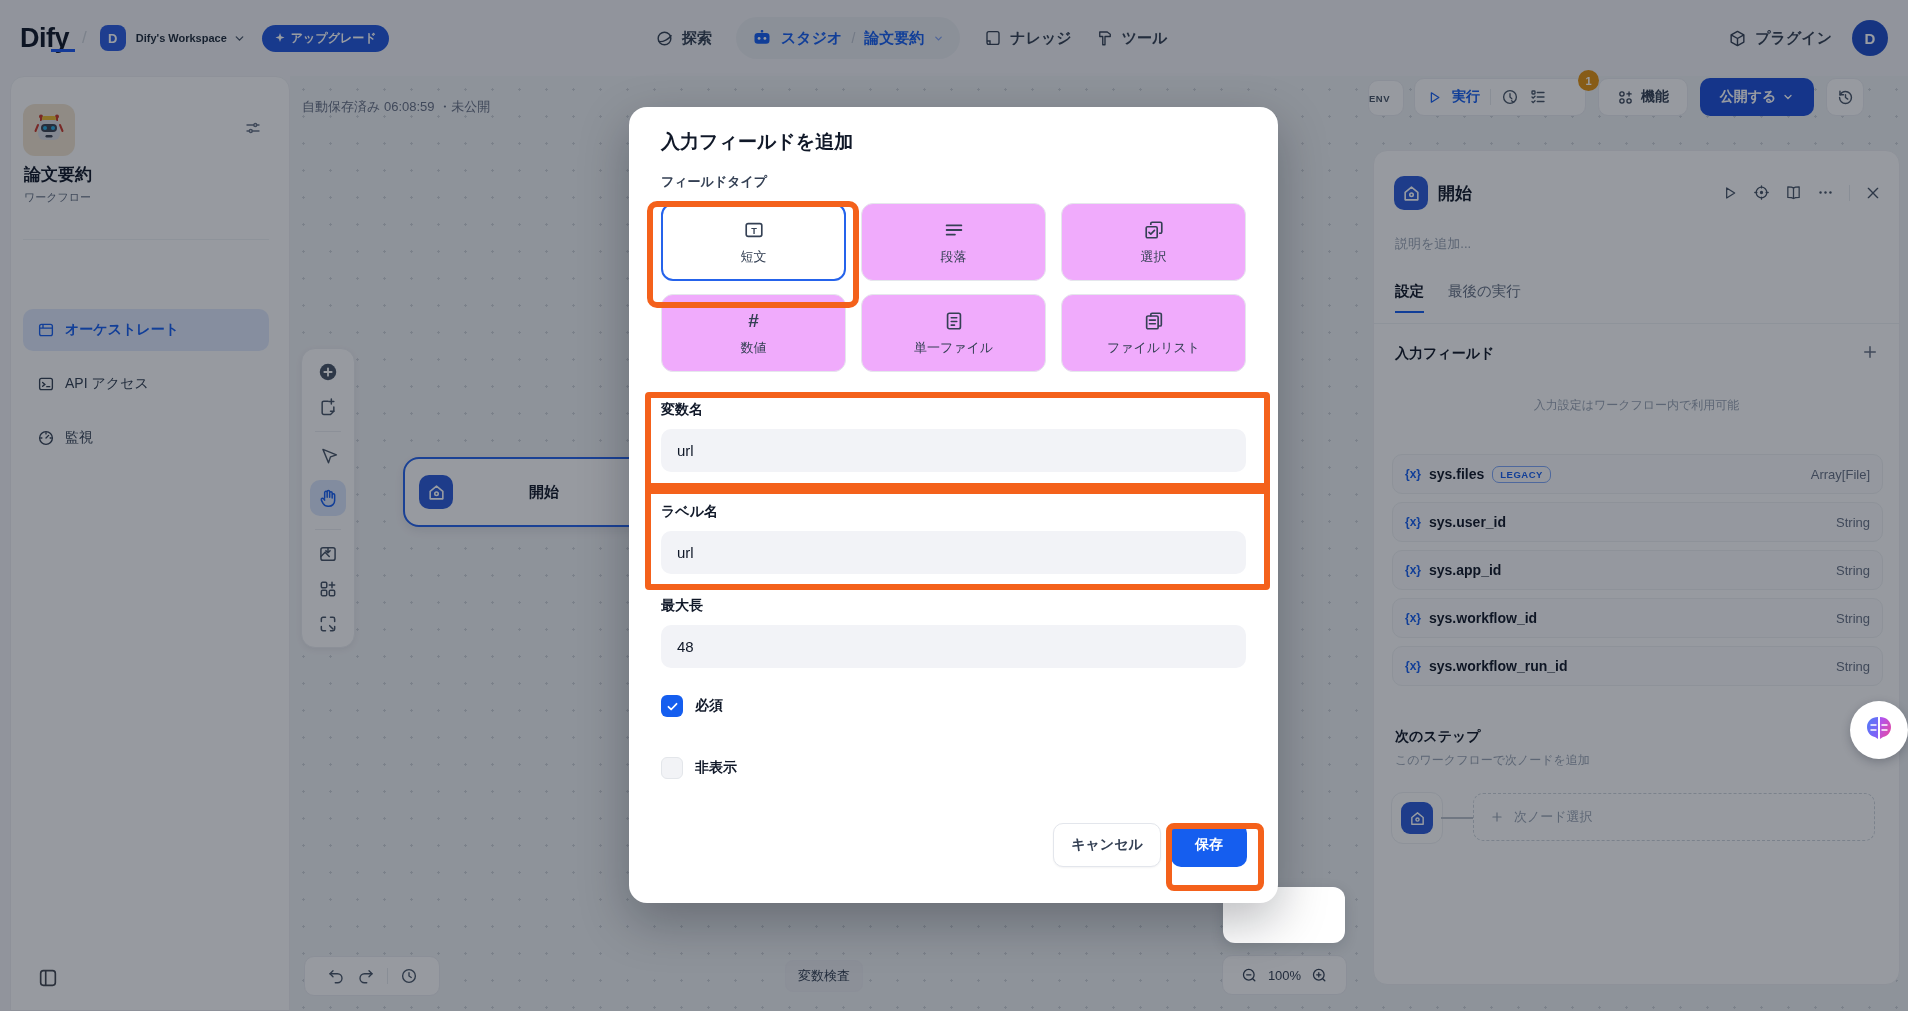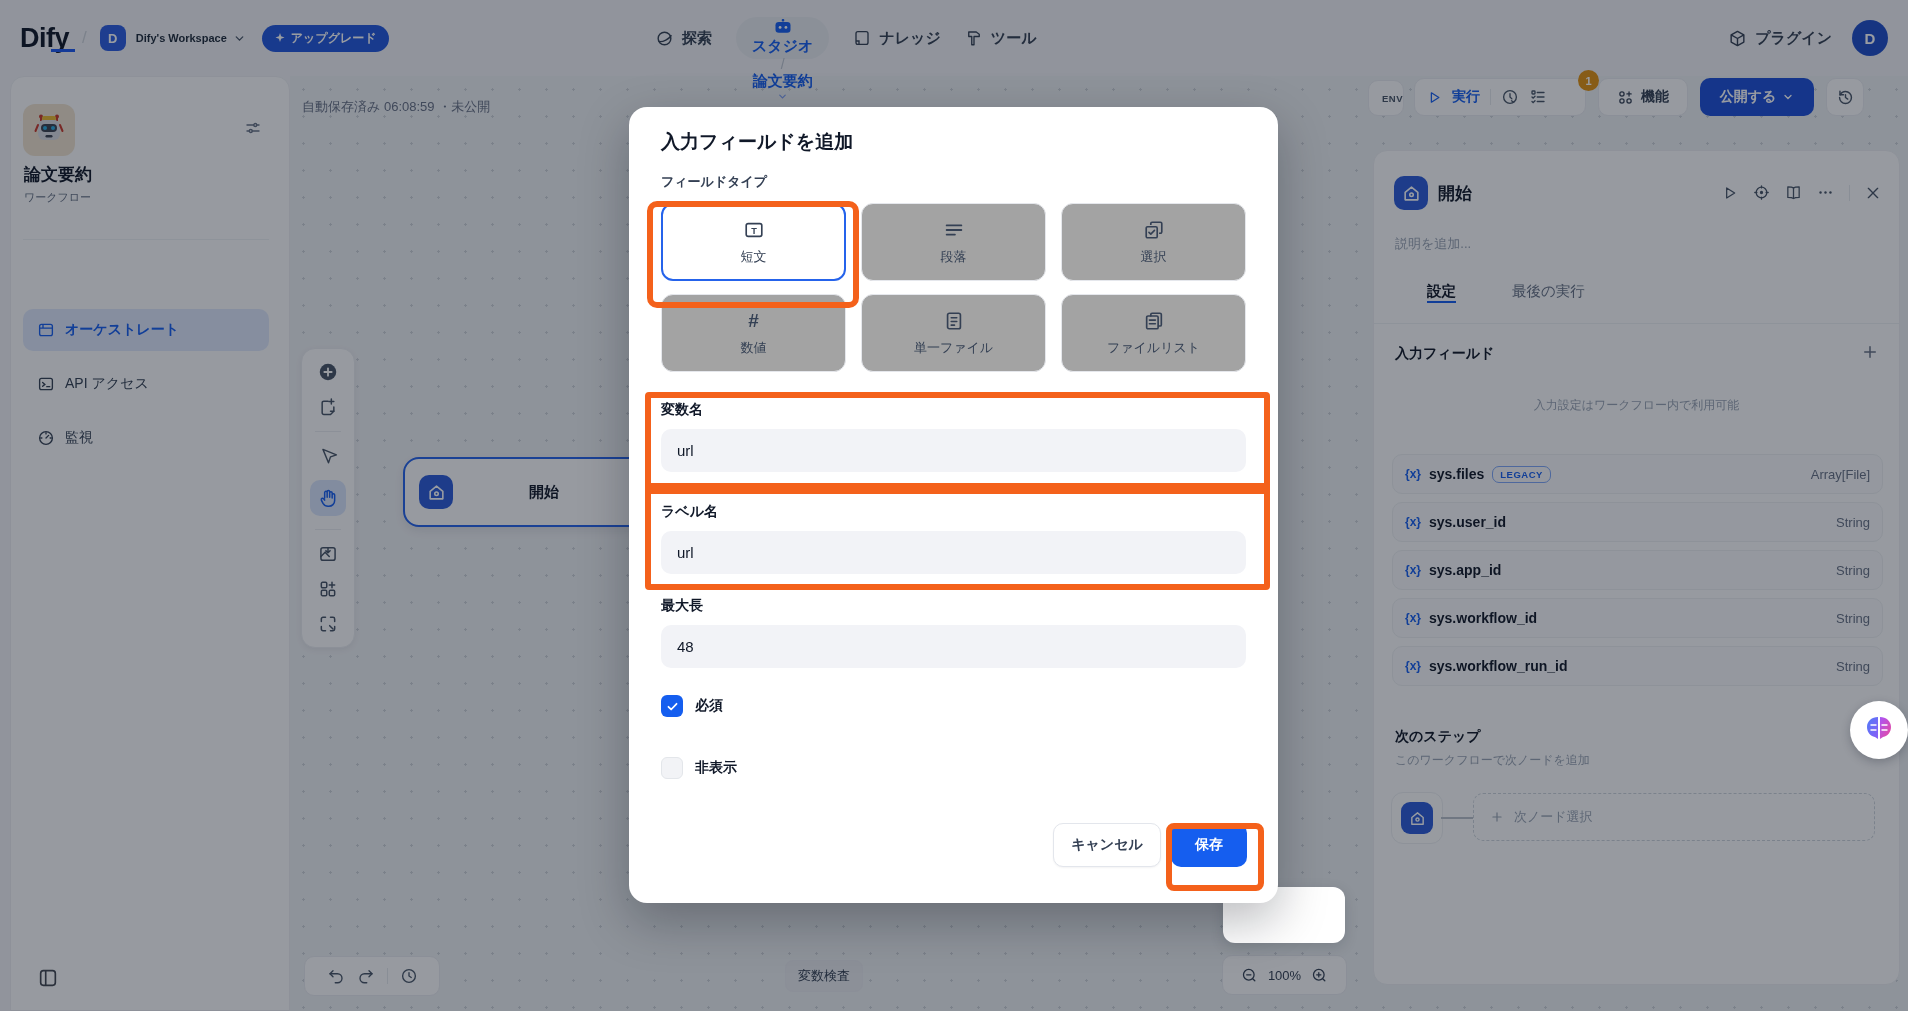--- a/index.html
+++ b/index.html
@@ -10,21 +10,21 @@
   
   #hdr{left:0;top:0;width:1908px;height:76px;display:flex;align-items:center;padding:0 20px;box-sizing:border-box;z-index:2;}
   .logo{font-size:27px;font-weight:bold;color:#0f1728;letter-spacing:-0.5px;position:relative;}
   .logo-bar{position:absolute;left:31px;bottom:2px;width:24px;height:3px;background:#1a56f0;}
   .hdr-slash{color:#cdd2da;font-size:17px;margin:0 13px;}
   .ws-avatar{width:26px;height:26px;border-radius:8px;background:#2b5ce0;color:#fff;font-size:13px;font-weight:bold;display:flex;align-items:center;justify-content:center;}
   .ws-name{margin-left:10px;font-size:11px;font-weight:600;color:#1d2939;}
   .upgrade{margin-left:16px;height:27px;padding:0 12px;border-radius:14px;background:#2257dd;color:#fff;font-size:12px;font-weight:600;display:flex;align-items:center;gap:5px;}
   #hdr-center{position:absolute;left:655px;top:0;height:76px;display:flex;align-items:center;gap:24px;}
   .nav-item{display:flex;align-items:center;gap:8px;font-size:15px;font-weight:600;color:#344054;}
-  .nav-pill{height:42px;border-radius:21px;background:#e7eaf0;display:flex;align-items:center;padding:0 16px;flex-direction:column;}
+  .nav-pill{height:42px;border-radius:21px;background:#e7eaf0;display:flex;align-items:center;gap:9px;padding:0 16px;}
   .nav-blue{color:#155eef;font-size:15px;font-weight:700;}
   .pill-slash{color:#bcc3cf;font-size:14px;}
   #hdr-right{margin-left:auto;display:flex;align-items:center;gap:20px;}
   .user-avatar{width:36px;height:36px;border-radius:50%;background:#1e4dc9;color:#fff;font-size:15px;font-weight:bold;display:flex;align-items:center;justify-content:center;}
   
   #sb{left:10px;top:76px;width:280px;height:935px;background:#fbfcfd;border:1px solid #ecedf2;border-radius:14px 14px 0 0;box-sizing:border-box;z-index:2;}
   .app-icon{position:absolute;left:12px;top:27px;width:52px;height:52px;border-radius:12px;background:#efe2cf;display:flex;align-items:center;justify-content:center;}
   .sb-title{position:absolute;left:13px;top:86px;font-size:17px;font-weight:bold;color:#101828;}
   .sb-sub{position:absolute;left:13px;top:113px;font-size:11px;color:#667085;}
   .sb-div{position:absolute;left:12px;top:162px;width:246px;height:1px;background:#edeff3;}
@@ -40,36 +40,36 @@
   .tb-btn.on{width:36px;height:36px;border-radius:10px;background:#d8e3fb;color:#155eef;}
   #start-node{position:absolute;left:113px;top:381px;width:246px;height:70px;background:#fbfcfd;border:2px solid #2563eb;border-radius:16px;box-shadow:0 4px 10px rgba(16,24,40,.08);display:flex;align-items:center;box-sizing:border-box;}
   .node-ic{width:34px;height:34px;border-radius:10px;background:#2b5bd7;margin-left:14px;display:flex;align-items:center;justify-content:center;}
   .node-label{margin-left:76px;font-size:15px;font-weight:bold;color:#101828;}
   .float-bar{position:absolute;background:#fbfcfd;border:1px solid #e7e9ef;border-radius:10px;display:flex;align-items:center;justify-content:center;color:#475467;}
   #undo-bar{left:14px;top:880px;width:134px;height:38px;gap:12px;}
   #inspect-pill{left:495px;top:884px;height:30px;padding:0 12px;background:#e8eaef;border-radius:8px;font-size:13px;color:#344054;}
   #zoom-bar{left:932px;top:879px;width:123px;height:38px;gap:10px;font-size:13px;color:#344054;}
   
   .rb{position:absolute;z-index:3;background:#fbfcfd;border:1px solid #e7e9ef;border-radius:10px;display:flex;align-items:center;box-sizing:border-box;}
-  #rb-env{left:1368px;top:80px;width:36px;height:36px;justify-content:flex-end;font-size:9.5px;font-weight:bold;color:#475467;letter-spacing:.5px;}
+  #rb-env{left:1368px;top:80px;width:36px;height:36px;justify-content:flex-start;font-size:9.5px;font-weight:bold;color:#475467;letter-spacing:.5px;}
   #rb-run{left:1414px;top:78px;width:172px;height:38px;padding:0 12px;gap:10px;}
   .rb-run-label{color:#155eef;font-size:14px;font-weight:700;}
   .rb-vr{width:1px;height:16px;background:#e4e7ec;}
   #rb-badge{position:absolute;left:1578px;top:70px;width:21px;height:21px;border-radius:50%;background:#e09112;color:#fff;font-size:11px;font-weight:bold;display:flex;align-items:center;justify-content:center;z-index:4;}
   #rb-feat{left:1598px;top:78px;width:90px;height:38px;justify-content:center;gap:7px;font-size:14px;font-weight:600;color:#344054;}
   #rb-publish{left:1700px;top:78px;width:114px;height:38px;border:none;background:#1c4fd8;border-radius:10px;justify-content:center;gap:6px;color:#fff;font-size:14px;font-weight:700;}
   #rb-history{left:1826px;top:78px;width:38px;height:38px;justify-content:center;color:#475467;}
   
   #rp{left:1373px;top:150px;width:527px;height:835px;background:#fbfcfd;border:1px solid #ecedf2;border-radius:14px;box-sizing:border-box;z-index:2;}
   .rp-node-ic{position:absolute;left:20px;top:25px;width:34px;height:34px;border-radius:10px;background:#2b5bd7;display:flex;align-items:center;justify-content:center;}
   .rp-title{position:absolute;left:64px;top:31px;font-size:17px;font-weight:bold;color:#101828;}
   .rp-hicons{position:absolute;right:18px;top:33px;display:flex;align-items:center;gap:15px;color:#475467;}
   .rp-desc{position:absolute;left:21px;top:84px;font-size:13px;color:#98a2b3;}
   .rp-tabs{position:absolute;left:21px;top:131px;display:flex;gap:24px;font-size:14.5px;}
-  .rp-tab{color:#667085;margin-left:32px;}
+  .rp-tab{color:#667085;padding-bottom:10px;}
   .rp-tab.on{color:#101828;font-weight:bold;border-bottom:2px solid #155eef;}
   .rp-tabline{position:absolute;left:0;top:172px;width:525px;height:1px;background:#edeff3;}
   .rp-if-label{position:absolute;left:21px;top:194px;font-size:14px;font-weight:bold;color:#101828;}
   .rp-plus{position:absolute;right:20px;top:192px;color:#667085;}
   .rp-hint{position:absolute;left:0;top:246px;width:525px;text-align:center;font-size:12px;color:#98a2b3;}
   .var-list{position:absolute;left:18px;top:303px;width:491px;display:flex;flex-direction:column;gap:8px;}
   .var-row{height:40px;border:1px solid #eceef2;background:#f8f9fb;border-radius:10px;display:flex;align-items:center;padding:0 12px;gap:8px;box-sizing:border-box;}
   .var-x{color:#155eef;font-size:12px;font-weight:bold;}
   .var-name{font-size:14px;font-weight:600;color:#101828;}
   .var-type{margin-left:auto;font-size:13px;color:#667085;}
@@ -79,21 +79,21 @@
   .ns-chip{position:absolute;left:17px;top:641px;width:50px;height:50px;border:1px solid #eceef2;border-radius:12px;background:#fdfdfe;display:flex;align-items:center;justify-content:center;}
   .ns-link{position:absolute;left:67px;top:666px;width:32px;height:1.5px;background:#b9bfca;}
   .ns-dash{position:absolute;left:99px;top:642px;width:402px;height:48px;border:1.5px dashed #ccd2db;border-radius:10px;display:flex;align-items:center;gap:10px;padding:0 16px;box-sizing:border-box;color:#98a2b3;font-size:13px;}
   
   #ovl{left:0;top:0;width:1908px;height:1011px;background:rgba(13,18,30,.42);z-index:10;}
   #wbox{left:1223px;top:887px;width:122px;height:56px;background:#fff;border-radius:12px;box-shadow:0 4px 14px rgba(16,24,40,.15);z-index:15;}
   #modal{left:629px;top:107px;width:649px;height:796px;background:#fff;border-radius:18px;box-shadow:0 18px 50px rgba(6,10,20,.28);z-index:30;box-sizing:border-box;}
   .m-title{position:absolute;left:32px;top:22px;font-size:19px;font-weight:bold;color:#101828;}
   .m-ftlabel{position:absolute;left:32px;top:66px;font-size:13px;font-weight:600;color:#344054;}
   .cards{position:absolute;left:32px;top:96px;width:585px;display:grid;grid-template-columns:185px 185px 185px;grid-auto-rows:78px;gap:13px 15px;}
-  .card{border:1px solid #e5e7ec;border-radius:12px;background:#a3a3a3;display:flex;flex-direction:column;align-items:center;justify-content:center;gap:7px;color:#344054;box-sizing:border-box;}
+  .card{border:1px solid #e5e7ec;border-radius:12px;background:#f0abfc;display:flex;flex-direction:column;align-items:center;justify-content:center;gap:7px;color:#344054;box-sizing:border-box;}
   .card.sel{border:2px solid #2563eb;background:#fff;}
   .card-label{font-size:13px;color:#344054;}
   .m-label{position:absolute;left:32px;font-size:14px;font-weight:bold;color:#101828;}
   .m-input{position:absolute;left:32px;width:585px;height:43px;background:#f2f3f7;border:none;border-radius:10px;padding:0 16px;font-size:15px;color:#101828;box-sizing:border-box;font-family:inherit;outline:none;}
   .chk-row{position:absolute;left:32px;display:flex;align-items:center;gap:12px;}
   .chk{width:22px;height:22px;border-radius:6px;box-sizing:border-box;display:flex;align-items:center;justify-content:center;}
   .chk.on{background:#155eef;}
   .chk.off{background:#f2f3f6;border:1px solid #e3e6ea;}
   .chk-label{font-size:14px;font-weight:600;color:#101828;}
   .m-btns{position:absolute;right:31px;top:716px;display:flex;gap:10px;}

